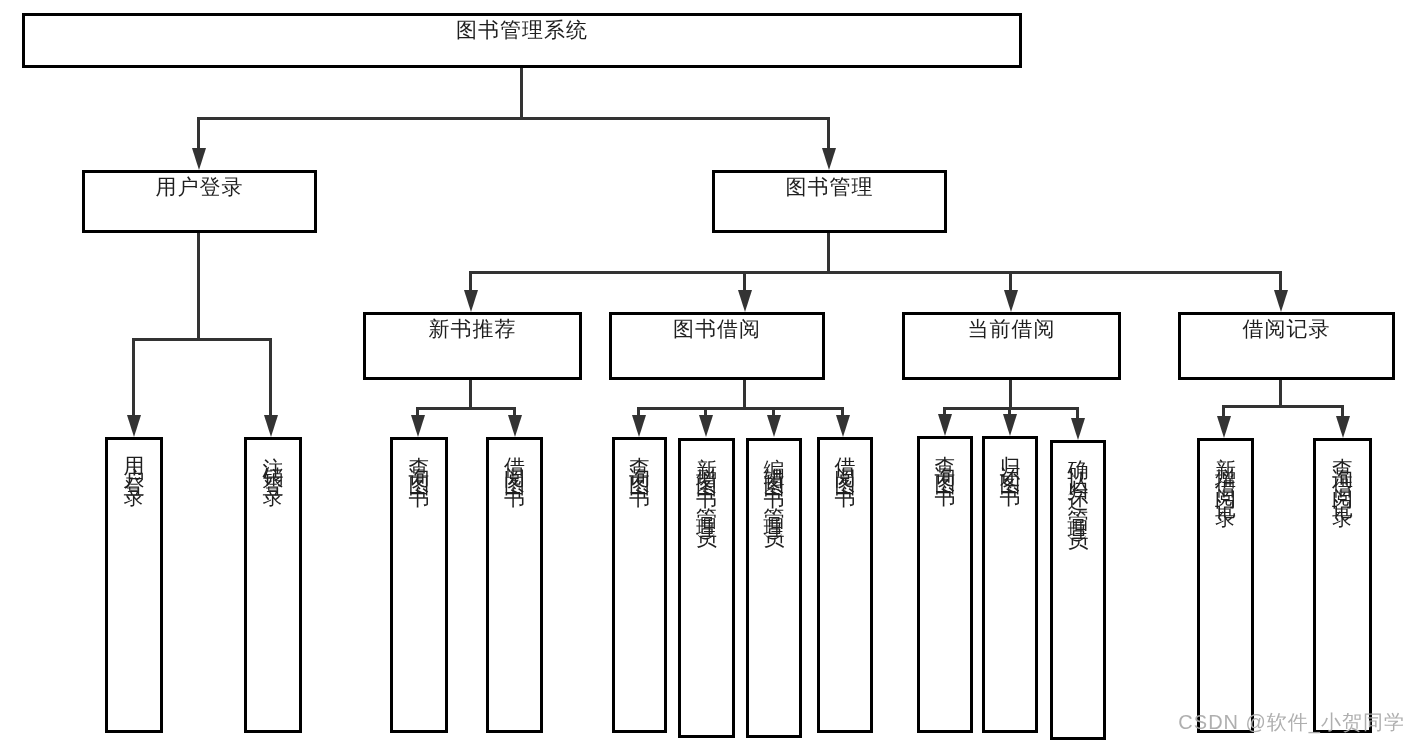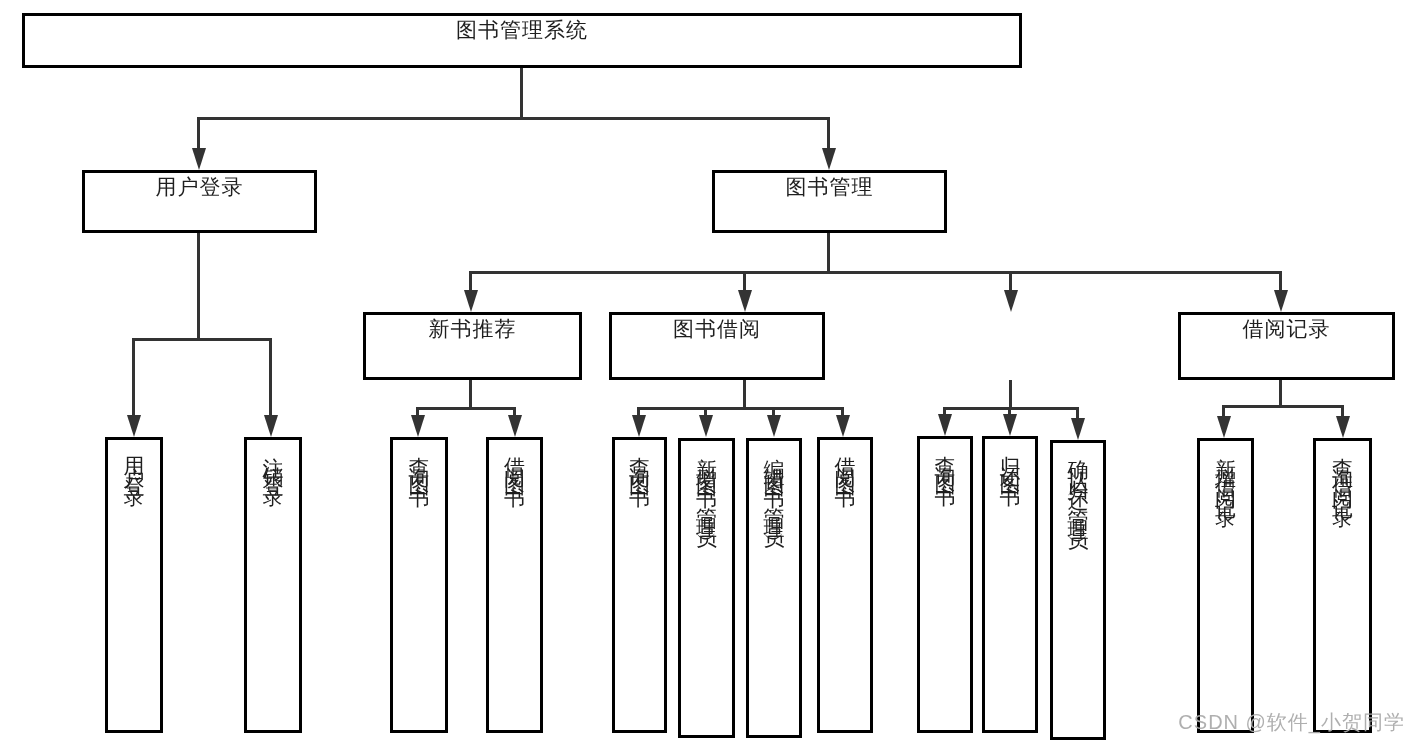--- a/index.html
+++ b/index.html
@@ -67,20 +67,23 @@
   </div>
 
   <div class="box" style="left:363px;top:312px;width:219px;height:68px;">
     <span class="label">新书推荐</span>
   </div>
 
   <div class="box" style="left:609px;top:312px;width:216px;height:68px;">
     <span class="label">图书借阅</span>
   </div>
 
+  <div class="box" style="left:902px;top:312px;width:219px;height:68px;">
+    <span class="label">当前借阅</span>
+  </div>
 
   <div class="box" style="left:1178px;top:312px;width:217px;height:68px;">
     <span class="label">借阅记录</span>
   </div>
 
   <div class="box leaf" style="left:105px;top:437px;width:58px;height:296px;">
     <span class="label">用户登录</span>
   </div>
   <div class="box leaf" style="left:244px;top:437px;width:58px;height:296px;">
     <span class="label">注销登录</span>

